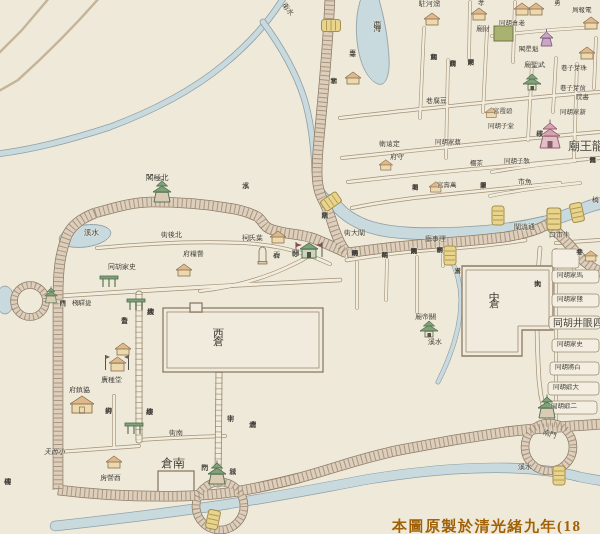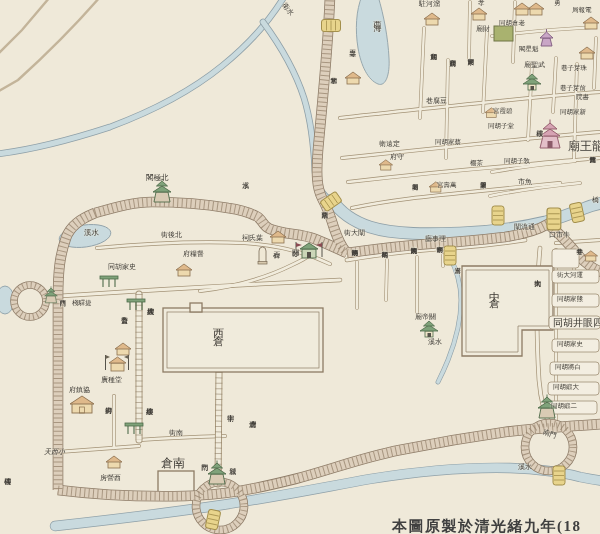--- a/index.html
+++ b/index.html
@@ -4,21 +4,21 @@
 <style>
   html,body{margin:0;padding:0;}
   body{width:600px;height:534px;overflow:hidden;background:#efe9d9;position:relative;
        font-family:"DejaVu Sans",sans-serif;}
   #map{position:absolute;left:0;top:0;width:600px;height:534px;}
   svg{position:absolute;left:0;top:0;}
   #labels{position:absolute;left:0;top:0;width:600px;height:534px;pointer-events:none;}
   .lbl{position:absolute;color:#3b3833;line-height:1.05;white-space:nowrap;
        text-shadow:0 0 2px #efe9d9,0 0 2px #efe9d9;transform-origin:left top;}
   .lbl.v{writing-mode:vertical-rl;text-orientation:upright;}
-  .lbl.caption{font-family:"Liberation Serif","DejaVu Serif",serif;color:#404040;
+  .lbl.caption{font-family:"Liberation Serif","DejaVu Serif",serif;color:#a16207;
        letter-spacing:1.5px;font-weight:bold;}
   
   .water-line{fill:none;stroke:#c9dade;stroke-linecap:round;}
   .water-edge{fill:none;stroke:#8fa0a8;stroke-linecap:round;}
   .water-fill{fill:#c9dade;stroke:#8fa0a8;stroke-width:0.9;}
   
   .wall-edge{fill:none;stroke:#8e7c68;stroke-linecap:butt;}
   .wall-base{fill:none;stroke:#ddcfbc;stroke-linecap:butt;}
   .wall-brick{fill:none;stroke:#96836c;stroke-linecap:butt;opacity:.75;}
   
@@ -387,21 +387,21 @@
       <div class="lbl v" style="left: 454px; top: 262px; font-size: 6.5px;">倉溝</div>
       <div class="lbl" style="left: 425px; top: 236px; font-size: 7px;">廳事理</div>
       <div class="lbl" style="left: 415px; top: 314px; font-size: 7px;">廟帝關</div>
       <div class="lbl v" style="left: 488px; top: 282px; font-size: 11px; letter-spacing: 7px;">中倉</div>
       <div class="lbl v" style="left: 533px; top: 274px; font-size: 7px;">南大街</div>
       <div class="lbl" style="left: 428px; top: 339px; font-size: 7px;">溪水</div>
       <div class="lbl" style="left: 518px; top: 179px; font-size: 7px;">市魚</div>
       <div class="lbl" style="left: 504px; top: 158px; font-size: 6.5px;">同胡子敎</div>
       <div class="lbl" style="left: 549px; top: 232px; font-size: 7px;">口市牛</div>
       <div class="lbl v" style="left: 576px; top: 243px; font-size: 6.5px;">中井巷</div>
-      <div class="lbl" style="left: 557px; top: 272px; font-size: 6.5px;">街大河運</div>
+      <div class="lbl" style="left: 557px; top: 272px; font-size: 6.5px;">同胡家馬</div>
       <div class="lbl" style="left: 557px; top: 296px; font-size: 6.5px;">同胡家熊</div>
       <div class="lbl" style="left: 553px; top: 318px; font-size: 10px;">同胡井眼四</div>
       <div class="lbl" style="left: 557px; top: 341px; font-size: 6.5px;">同胡家史</div>
       <div class="lbl" style="left: 555px; top: 364px; font-size: 6.5px;">同胡將白</div>
       <div class="lbl" style="left: 553px; top: 384px; font-size: 6.5px;">同胡緞大</div>
       <div class="lbl" style="left: 551px; top: 403px; font-size: 6.5px;">同胡緞二</div>
       <div class="lbl" style="left: 544px; top: 429px; font-size: 7px; transform: rotate(18deg);">南門</div>
       <div class="lbl" style="left: 518px; top: 464px; font-size: 7px;">溪水</div>
       <div class="lbl" style="left: 514px; top: 224px; font-size: 7px;">閘流通</div>
       <div class="lbl" style="left: 592px; top: 197px; font-size: 7px;">橋</div>

